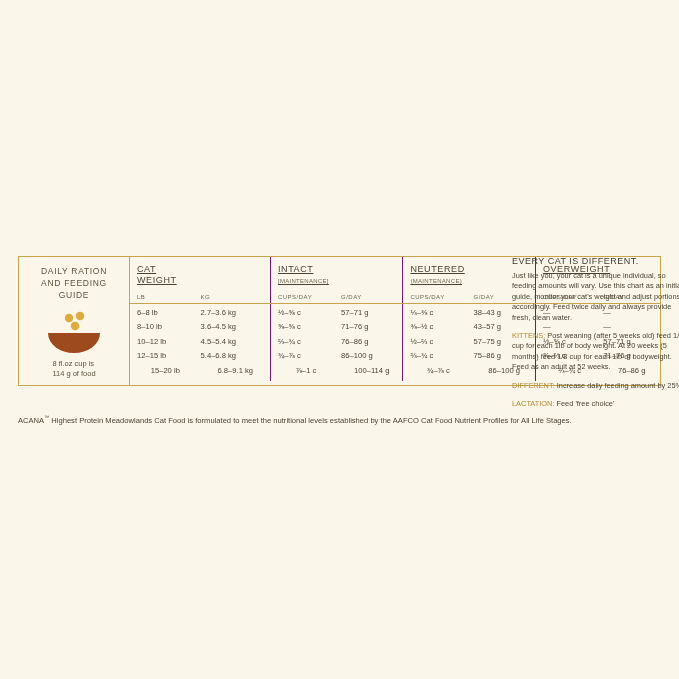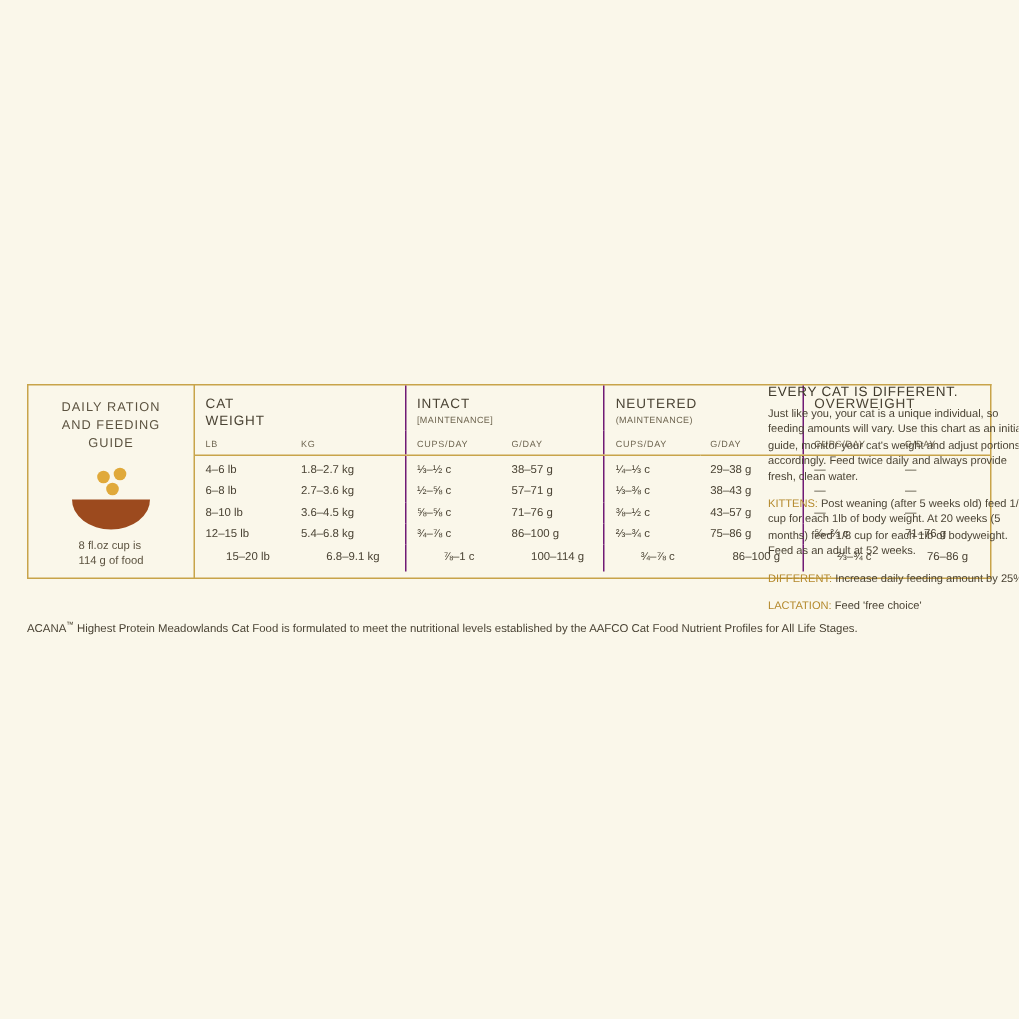--- a/index.html
+++ b/index.html
@@ -79,20 +79,21 @@
     text-align: left;
   }
   .grp-head {
     font-size: 9px;
     letter-spacing: 0.6px;
     color: #4a4334;
     text-transform: uppercase;
     padding: 7px 0 0 7px !important;
     line-height: 11px;
     font-weight: normal;
+    text-decoration: underline;
   }
   .grp-sub {
     font-size: 6px;
     letter-spacing: 0.3px;
     color: #6e6550;
     display: block;
     margin-top: 1px;
   }
   .col-sep {
     border-left: 1px solid #701a75;
@@ -222,50 +223,50 @@
               <th class="col-sep">CUPS/DAY</th>
               <th>G/DAY</th>
               <th class="col-sep">CUPS/DAY</th>
               <th>G/DAY</th>
               <th class="col-sep">CUPS/DAY</th>
               <th>G/DAY</th>
             </tr>
           </thead>
           <tbody>
             <tr>
-              <td>4–6 lb</td>
-              <td>1.8–2.7 kg</td>
-              <td class="col-sep">⅓–½ c</td>
-              <td>38–57 g</td>
-              <td class="col-sep">¼–⅓ c</td>
-              <td>29–38 g</td>
-              <td class="col-sep">—</td>
-              <td>—</td>
-            </tr>
-            <tr>
               <td>6–8 lb</td>
               <td>2.7–3.6 kg</td>
               <td class="col-sep">½–⅝ c</td>
               <td>57–71 g</td>
               <td class="col-sep">⅓–⅜ c</td>
               <td>38–43 g</td>
               <td class="col-sep">—</td>
               <td>—</td>
             </tr>
             <tr>
               <td>8–10 lb</td>
               <td>3.6–4.5 kg</td>
               <td class="col-sep">⅝–⅝ c</td>
               <td>71–76 g</td>
               <td class="col-sep">⅜–½ c</td>
               <td>43–57 g</td>
               <td class="col-sep">—</td>
               <td>—</td>
             </tr>
             <tr>
+              <td>10–12 lb</td>
+              <td>4.5–5.4 kg</td>
+              <td class="col-sep">⅔–¾ c</td>
+              <td>76–86 g</td>
+              <td class="col-sep">½–⅔ c</td>
+              <td>57–75 g</td>
+              <td class="col-sep">½–⅝ c</td>
+              <td>57–71 g</td>
+            </tr>
+            <tr>
               <td>12–15 lb</td>
               <td>5.4–6.8 kg</td>
               <td class="col-sep">¾–⅞ c</td>
               <td>86–100 g</td>
               <td class="col-sep">⅔–¾ c</td>
               <td>75–86 g</td>
               <td class="col-sep">⅝–⅔ c</td>
               <td>71–76 g</td>
             </tr>
             <tr>

